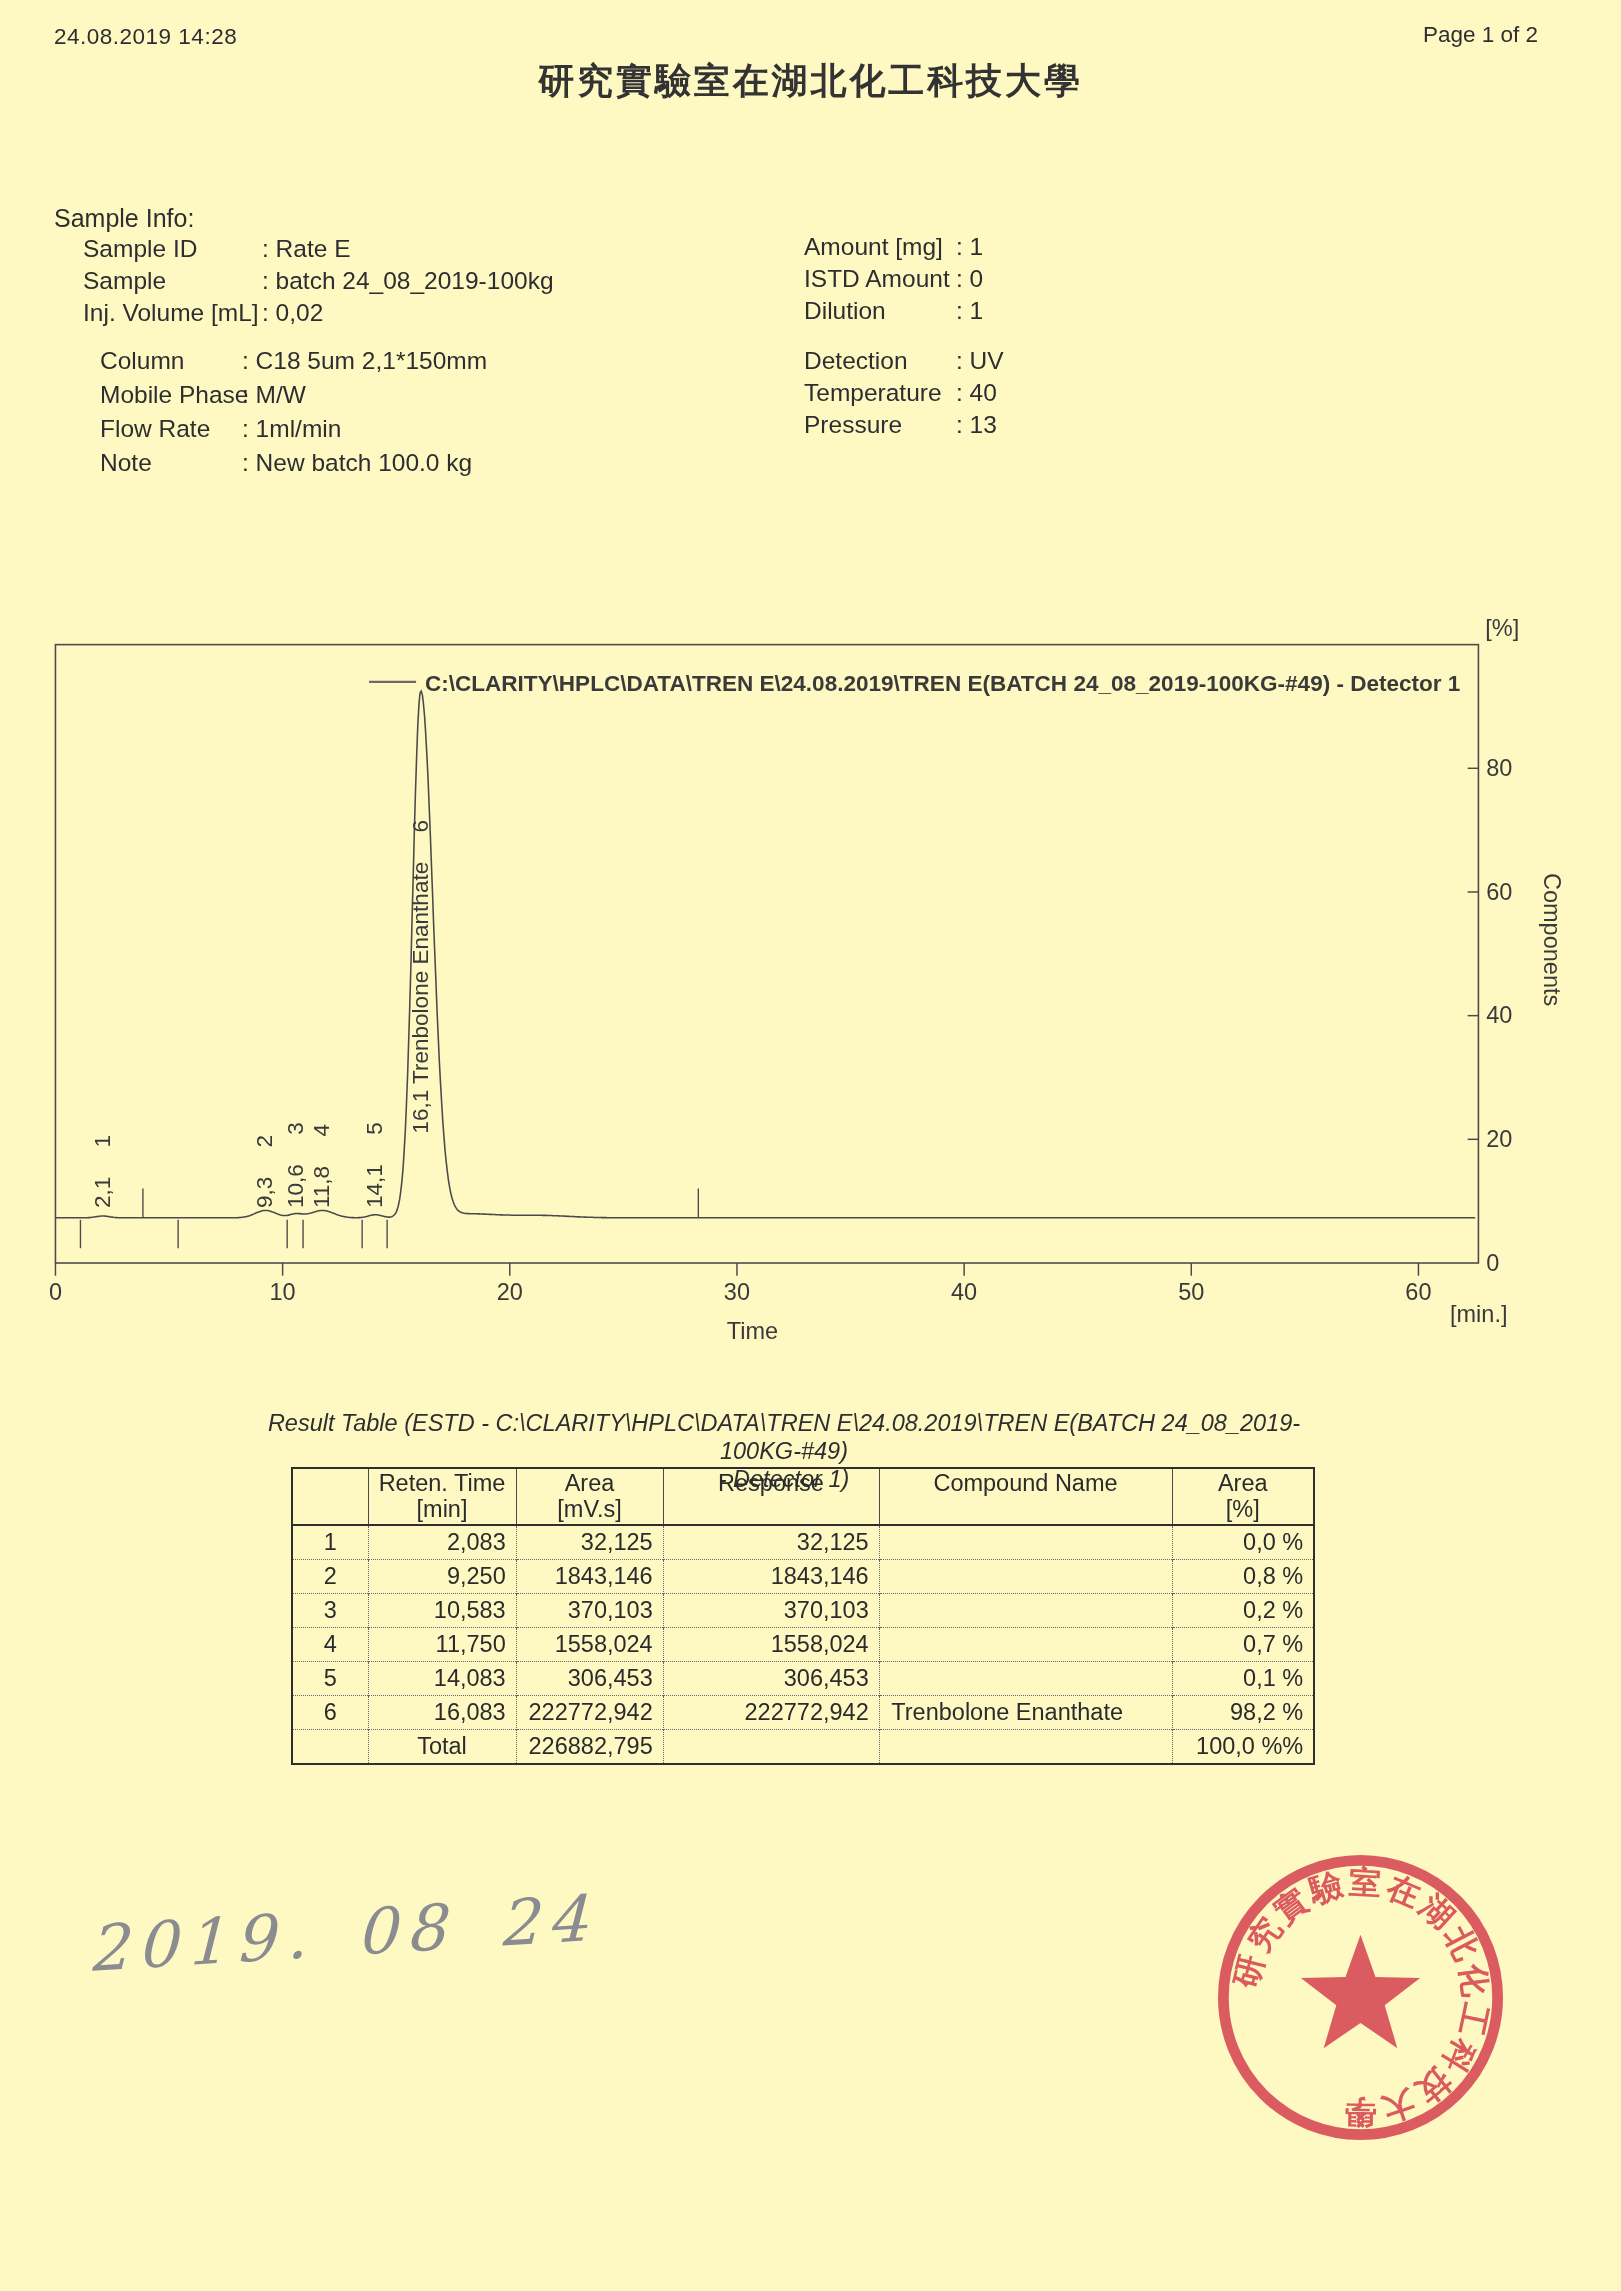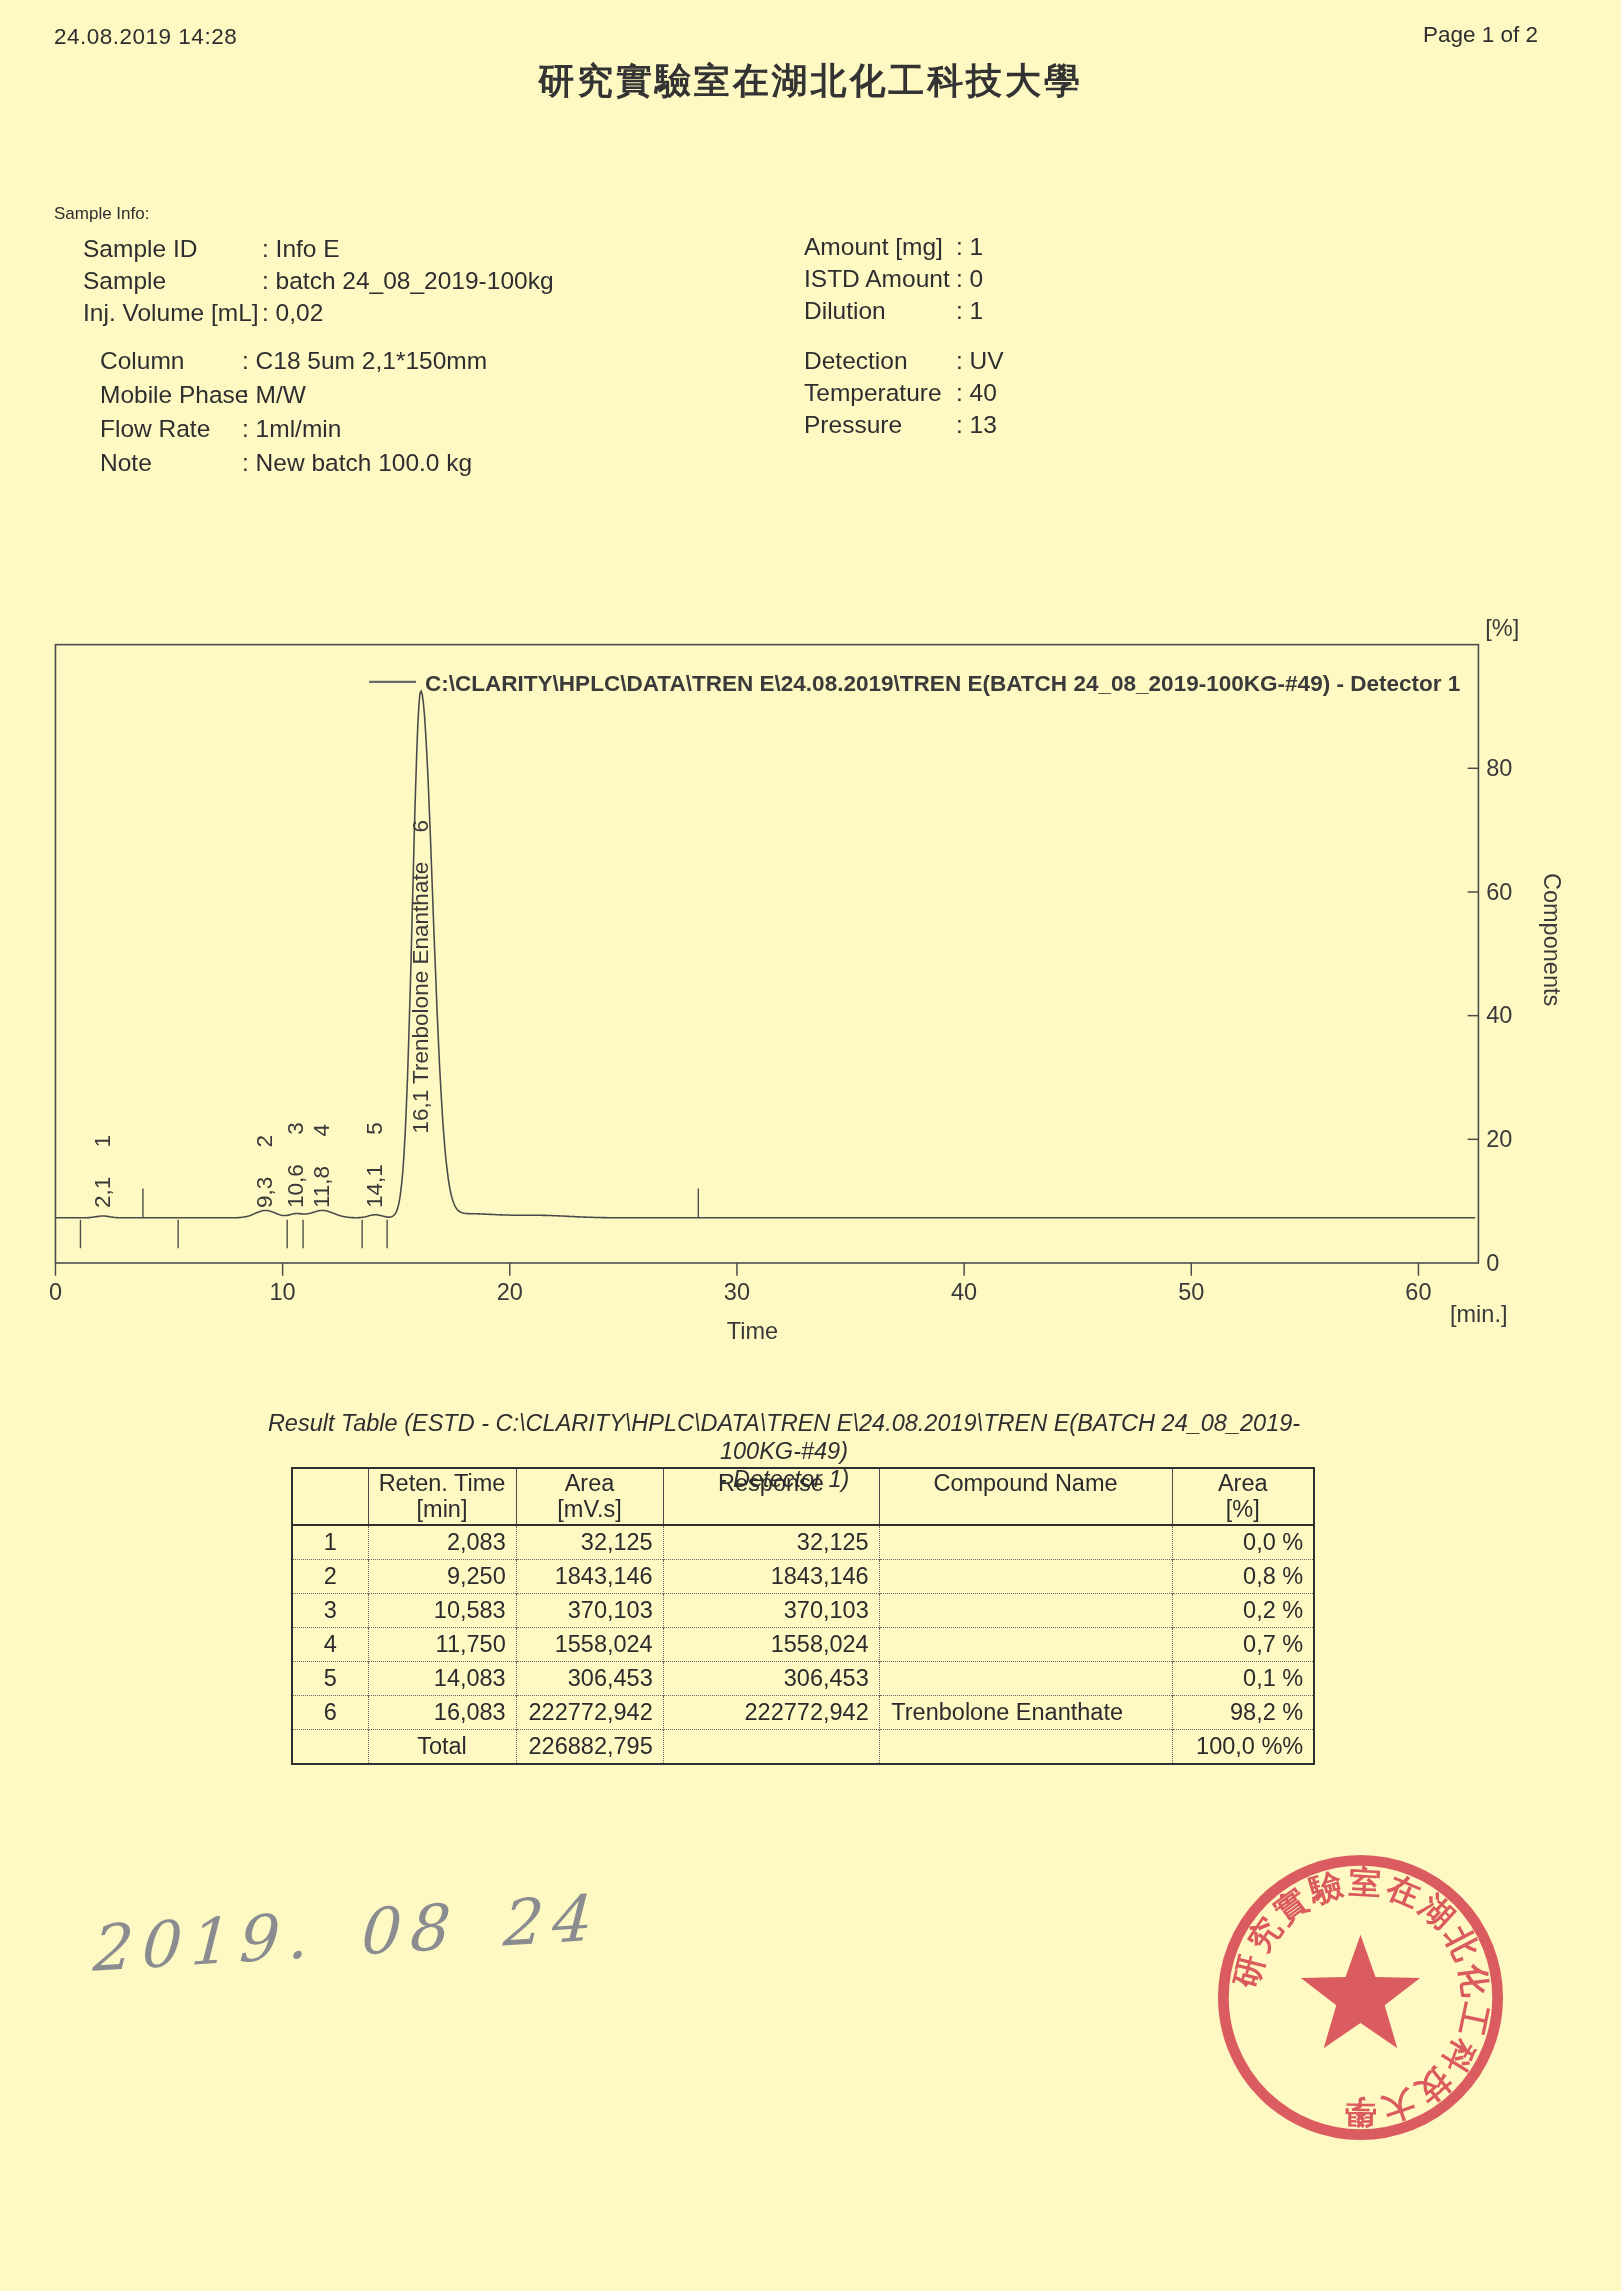--- a/index.html
+++ b/index.html
@@ -9,21 +9,21 @@
     font-family:"Liberation Sans","DejaVu Sans",sans-serif;
   }
   
   .header-date{position:absolute;left:54px;top:23.5px;font-size:22.5px;letter-spacing:0.5px;}
   .header-title{position:absolute;left:306px;top:24.5px;font-size:21.6px;}
   .header-page{position:absolute;left:1423px;top:21.6px;font-size:22.5px;}
   .org-title{position:absolute;left:0;top:57px;width:100%;text-align:center;
     font-size:36px;font-weight:600;letter-spacing:2.9px;color:#333;
     font-family:"DejaVu Sans","Liberation Sans",sans-serif;}
   
-  .si-heading{position:absolute;left:54px;top:204px;font-size:17px;}
+  .si-heading{position:absolute;left:54px;top:204px;font-size:25px;}
   .info-group{position:absolute;font-size:24.5px;}
   .info-row{display:flex;height:32px;align-items:flex-start;white-space:pre;}
   .info-row .lab{flex:0 0 auto;}
   #info-left-top{left:83px;top:235px;}   #info-left-top .lab{width:179px;}
   #info-left-bottom{left:54px;top:347px;}#info-left-bottom .info-row{height:34px;margin-left:46px;}
   #info-left-bottom .lab{width:142px;}
   #info-right-top{left:804px;top:233px;} #info-right-top .lab{width:152px;}
   #info-right-bottom{left:804px;top:347px;}#info-right-bottom .lab{width:152px;}
   
   #chart-svg{position:absolute;left:29px;top:616px;}
@@ -61,21 +61,21 @@
   <div class="header-date">24.08.2019   14:28</div>
   <div class="header-page">Page 1 of 2</div>
 
   <div class="org-title">研究實驗室在湖北化工科技大學</div>
 
   <div class="si-heading">Sample Info:</div>
 
   <div class="info-group" id="info-left-top">
     <div class="info-row">
       <span class="lab">Sample ID</span>
-      <span class="val">: Info E</span>
+      <span class="val">: Rate E</span>
     </div>
     <div class="info-row">
       <span class="lab">Sample</span>
       <span class="val">: batch 24_08_2019-100kg</span>
     </div>
     <div class="info-row">
       <span class="lab">Inj. Volume [mL]</span>
       <span class="val">: 0,02</span>
     </div>
   </div>

